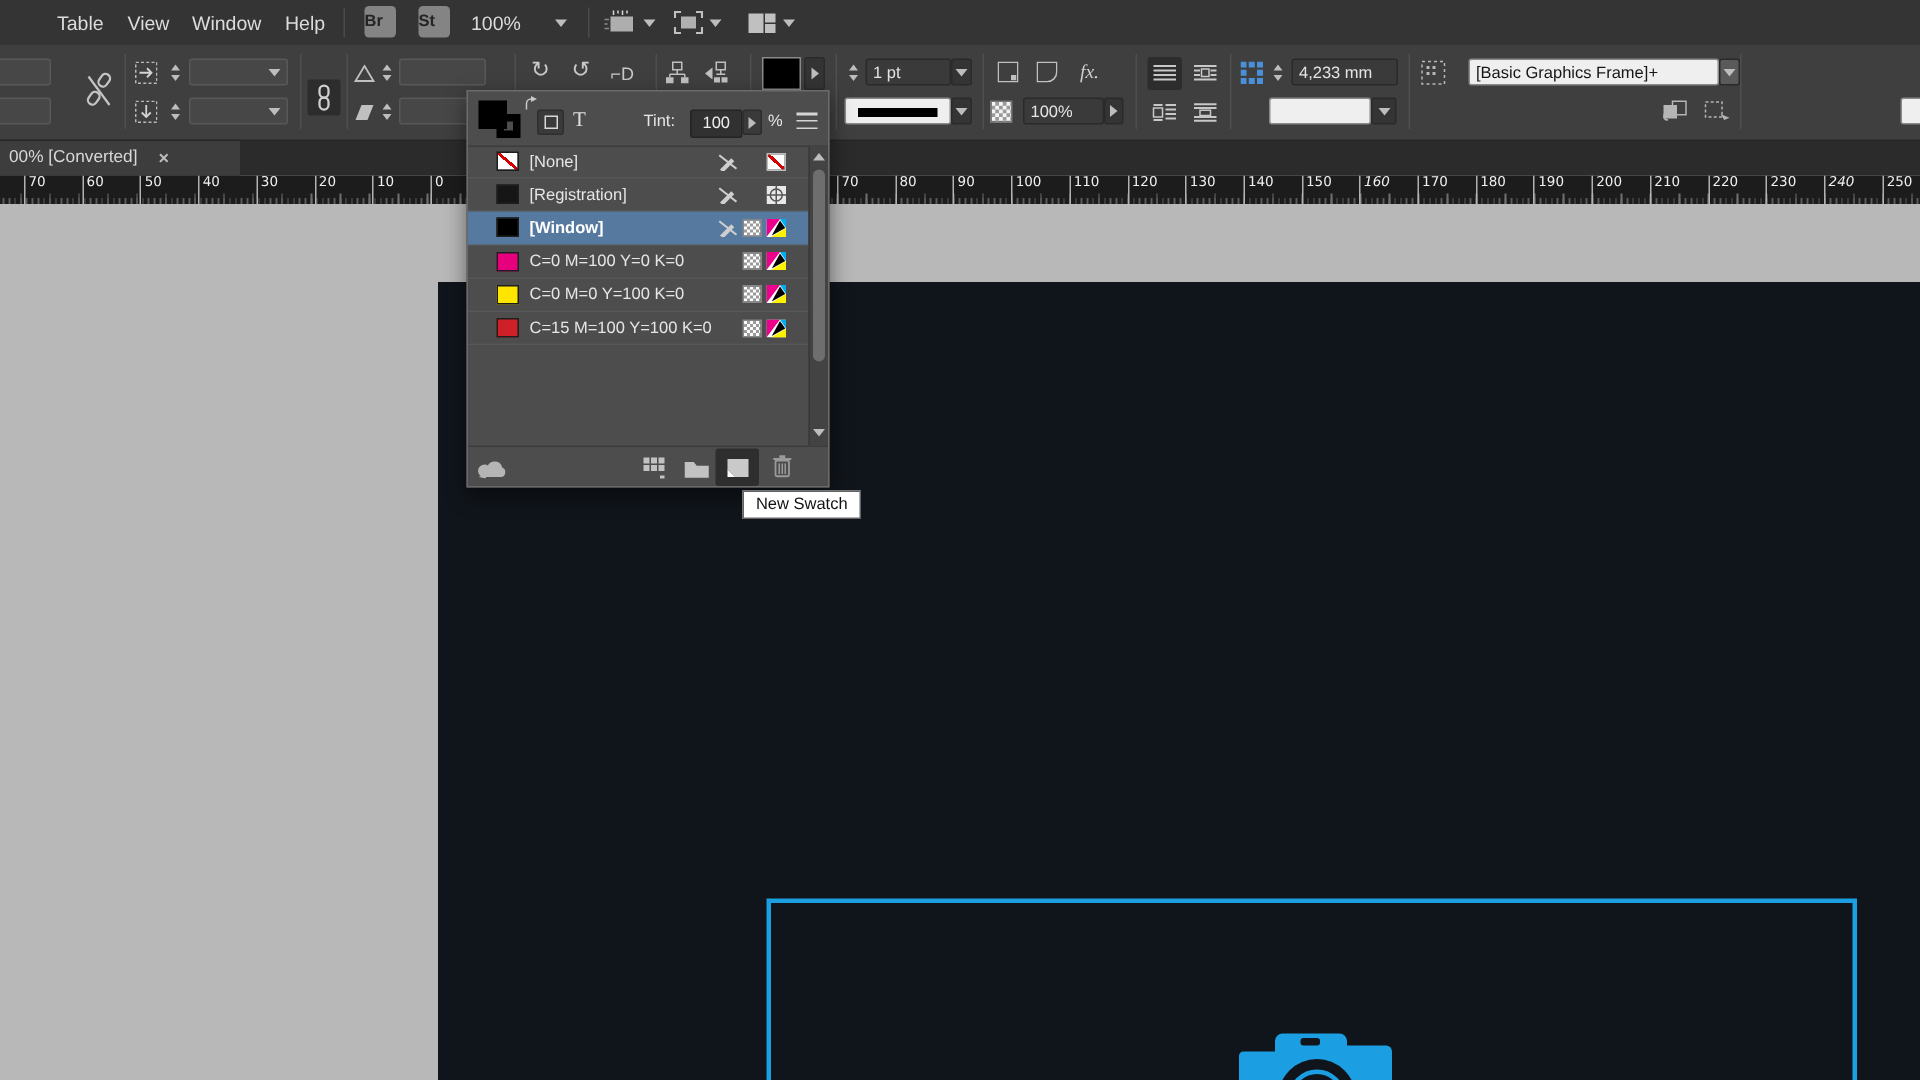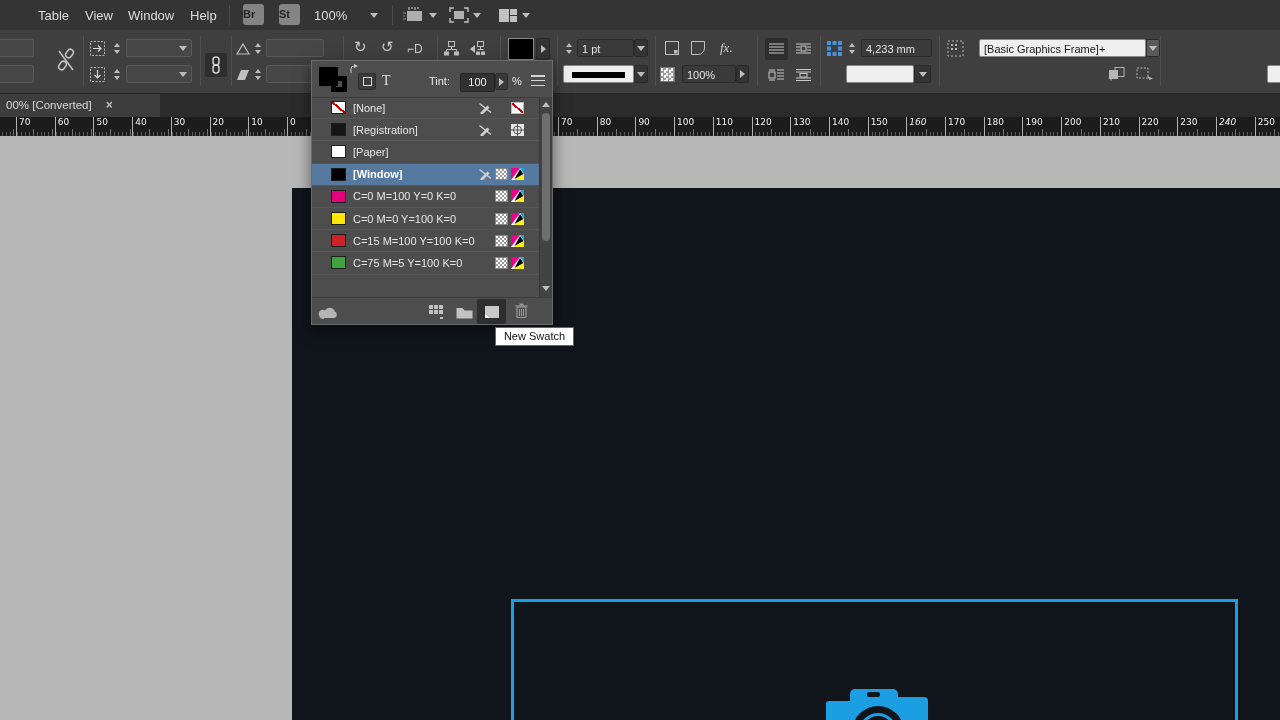--- a/index.html
+++ b/index.html
@@ -526,24 +526,20 @@
         </span>
         <span class="ri slot3">
           <svg width="13" height="12">
             <rect width="13" height="12" fill="#e8e8e8"></rect>
             <circle cx="6.5" cy="6" r="4" fill="none" stroke="#555"></circle>
             <line x1="6.5" y1="0" x2="6.5" y2="12" stroke="#555"></line>
             <line x1="0" y1="6" x2="13" y2="6" stroke="#555"></line>
           </svg>
         </span>
       </div>
-      <div class="swatch-row">
-        <span class="chip" style="background: rgb(255, 255, 255);"></span>
-        <span class="sname">[Paper]</span>
-      </div>
       <div class="swatch-row selected">
         <span class="chip" style="background: rgb(0, 0, 0);"></span>
         <span class="sname">[Window]</span>
         <span class="ri pencil">
           <svg width="14" height="12">
             <path d="M2 11 L9.5 3.5 l2 2 L4 13 Z" fill="#cfcfcf"></path>
             <line x1="1.5" y1="1.5" x2="13" y2="10.5" stroke="#cfcfcf" stroke-width="1.4"></line>
           </svg>
         </span>
         <span class="ri checker2">
@@ -587,36 +583,20 @@
             <path d="M0 0 L9 0 L0 12 Z" fill="#ec008c"></path>
             <path d="M9 0 L13 0 L13 6 Z" fill="#00aeef"></path>
             <path d="M13 6 L13 12 L3 12 Z" fill="#fff200"></path>
             <path d="M9 1 L12.5 6 L3.5 11 Z" fill="#000"></path>
           </svg>
         </span>
       </div>
       <div class="swatch-row">
         <span class="chip" style="background: rgb(205, 32, 39);"></span>
         <span class="sname">C=15 M=100 Y=100 K=0</span>
-        <span class="ri checker2">
-          <span class="mini-checker"></span>
-        </span>
-        <span class="ri slot3">
-          <svg width="13" height="12">
-            <rect width="13" height="12" fill="#fff"></rect>
-            <path d="M0 0 L9 0 L0 12 Z" fill="#ec008c"></path>
-            <path d="M9 0 L13 0 L13 6 Z" fill="#00aeef"></path>
-            <path d="M13 6 L13 12 L3 12 Z" fill="#fff200"></path>
-            <path d="M9 1 L12.5 6 L3.5 11 Z" fill="#000"></path>
-          </svg>
-        </span>
-      </div>
-      <div class="swatch-row">
-        <span class="chip" style="background: rgb(63, 162, 60);"></span>
-        <span class="sname">C=75 M=5 Y=100 K=0</span>
         <span class="ri checker2">
           <span class="mini-checker"></span>
         </span>
         <span class="ri slot3">
           <svg width="13" height="12">
             <rect width="13" height="12" fill="#fff"></rect>
             <path d="M0 0 L9 0 L0 12 Z" fill="#ec008c"></path>
             <path d="M9 0 L13 0 L13 6 Z" fill="#00aeef"></path>
             <path d="M13 6 L13 12 L3 12 Z" fill="#fff200"></path>
             <path d="M9 1 L12.5 6 L3.5 11 Z" fill="#000"></path>

